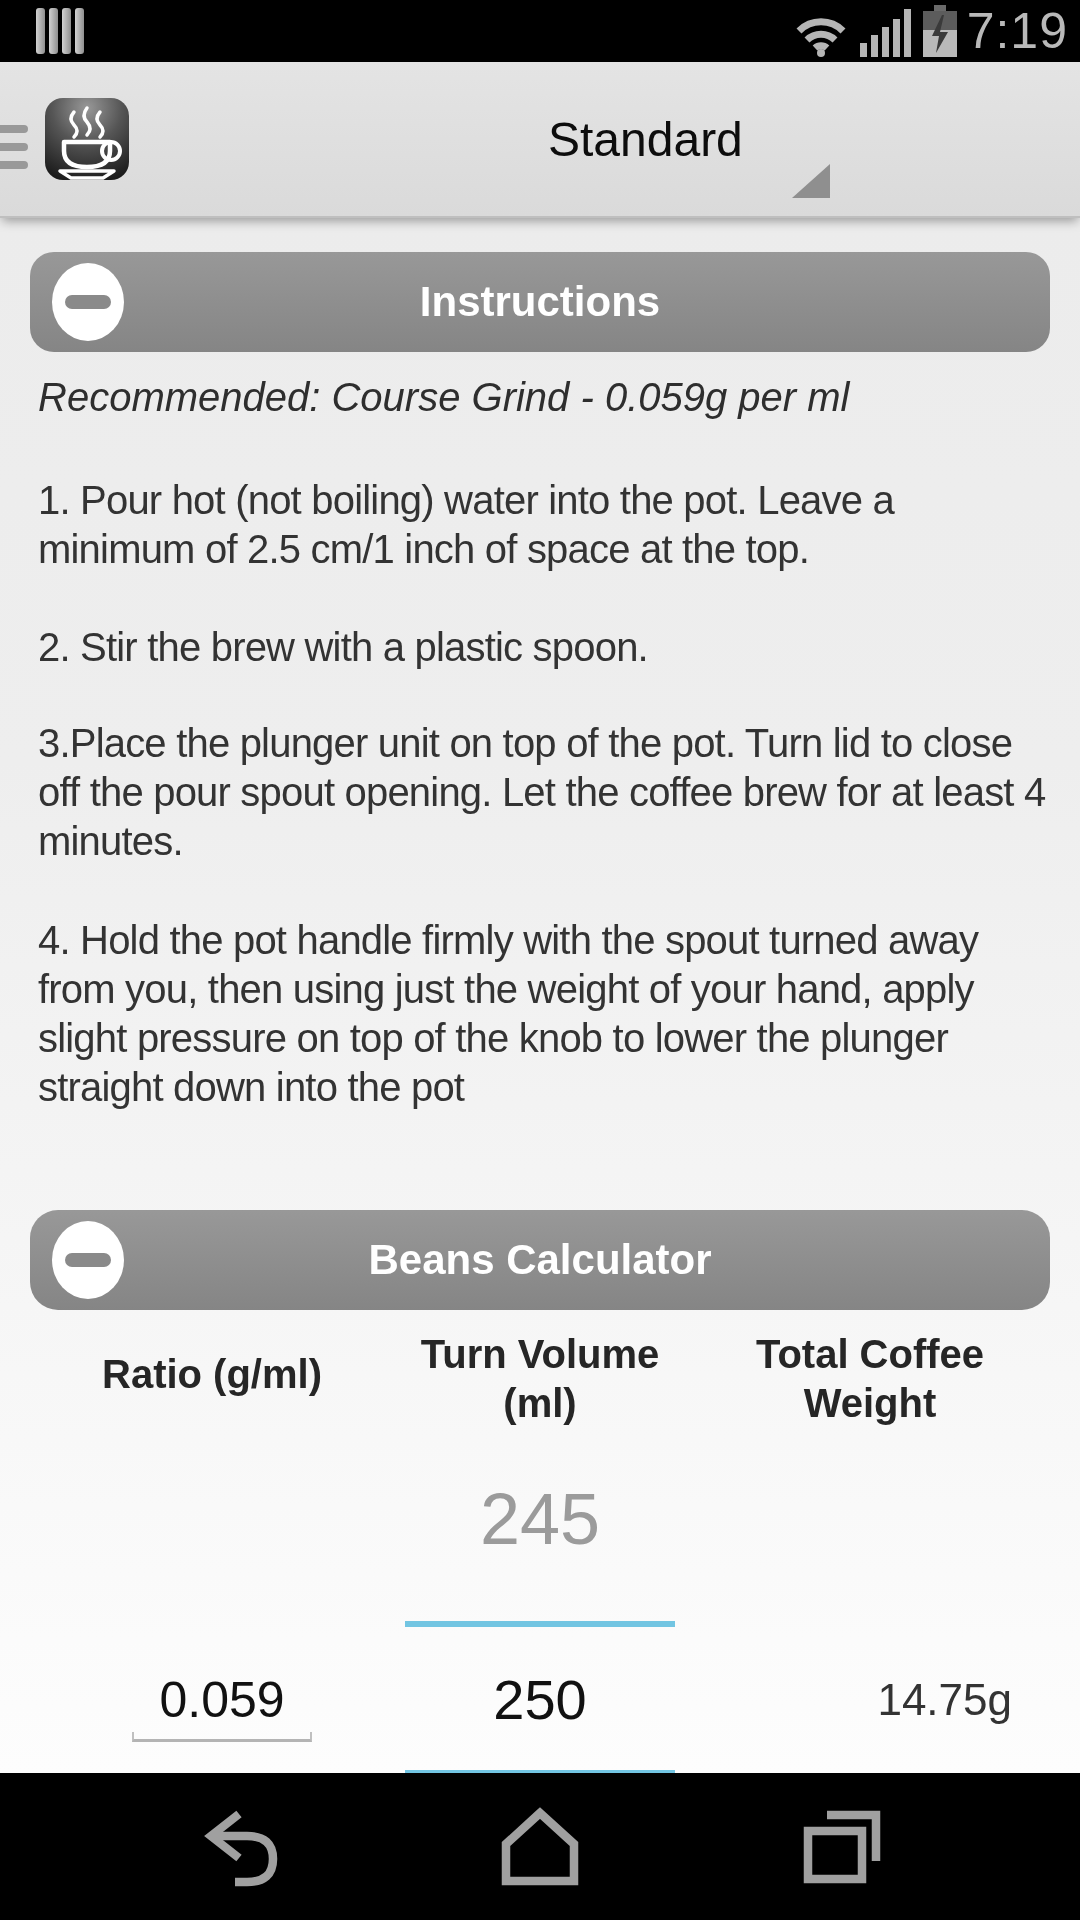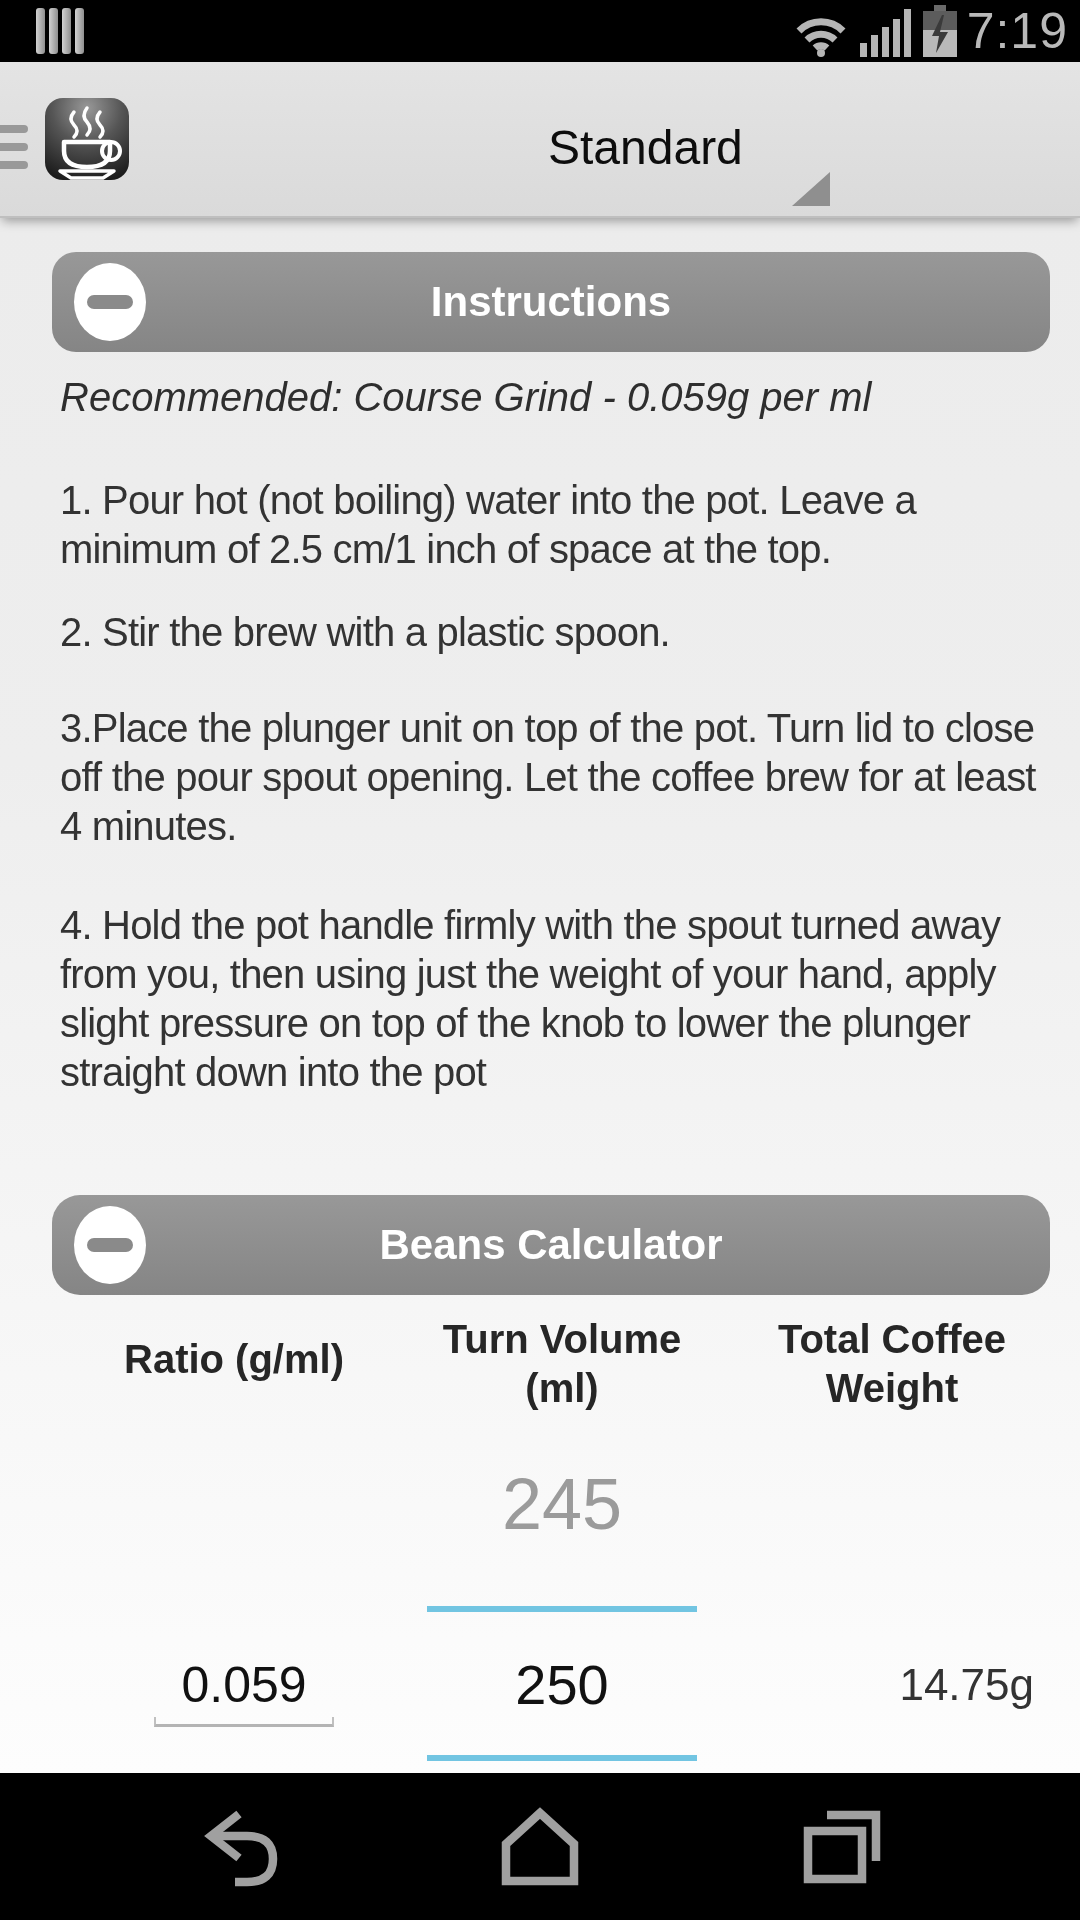--- a/index.html
+++ b/index.html
@@ -30,43 +30,43 @@
              position:relative; display:flex; align-items:center;
              border-bottom:2px solid #bfbfbf;
              box-shadow:0 5px 10px -2px rgba(0,0,0,.35); z-index:5; }
   .drawer-handle { position:absolute; left:0; top:63px; width:28px; }
   .drawer-handle i { display:block; width:28px; height:8px; margin-bottom:10px;
                      border-radius:0 4px 4px 0; background:#999; }
   .app-icon { margin-left:45px; width:84px; height:82px; border-radius:18px; flex:0 0 auto;
       background:radial-gradient(circle at 50% 12%, #989898, #555 42%, #1e1e1e 88%, #111);
       display:flex; align-items:center; justify-content:center; }
   .app-title { margin-left:18px; font-size:48px; color:#0d0d0d; white-space:nowrap; }
-  .recipe-spinner { position:absolute; left:548px; top:0; height:100%; width:284px;margin-top:8px; }
+  .recipe-spinner { position:absolute; left:548px; top:0; height:100%; width:284px; }
   .spinner-value { position:absolute; left:0; top:50%; transform:translateY(-50%);
                    font-size:48px; color:#0d0d0d; }
   .spinner-caret { position:absolute; right:2px; bottom:18px; width:0; height:0;
                    border-left:38px solid transparent; border-bottom:34px solid #8f8f8f; }
 
   
   .content { height:1555px; overflow:hidden; position:relative;
-     background:linear-gradient(180deg,#ececec 0%, #eeeeee 35%, #f6f6f6 70%, #fdfdfd 100%);padding-left:22px; }
+     background:linear-gradient(180deg,#ececec 0%, #eeeeee 35%, #f6f6f6 70%, #fdfdfd 100%); }
   .section-bar { margin:34px 30px 0; height:100px; border-radius:24px;
      background:linear-gradient(#989898,#858585); position:relative;
      display:flex; align-items:center; justify-content:center; }
   .section-bar.calc { margin-top:98px;border-radius:28px; }
   .collapse-btn { position:absolute; left:22px; top:11px; width:72px; height:78px;
      border-radius:50%; background:#fff; display:flex; align-items:center; justify-content:center; }
   .minus { width:46px; height:14px; border-radius:7px; background:#8a8a8a; }
   .section-title { color:#fff; font-size:42px; font-weight:bold; }
 
   .recommended { margin:20px 34px 0 38px; font-style:italic; font-size:40px;
                  line-height:50px; color:#2e2e2e; }
   .step { margin:0 30px 0 38px; font-size:40px; line-height:49px; color:#333;
           letter-spacing:-0.8px; }
-  .step.s1 { margin-top:54px; } .step.s2 { margin-top:34px; }
+  .step.s1 { margin-top:54px; } .step.s2 { margin-top:49px; }
   .step.s3 { margin-top:47px; } .step.s4 { margin-top:50px; }
 
   
   .calc-body { position:relative; height:483px; }
   .col-head { position:absolute; font-weight:bold; font-size:40px; line-height:49px;
               color:#262626; text-align:center; }
   .ch-ratio { left:30px; width:364px; top:40px; }
   .ch-water { left:390px; width:300px; top:20px; }
   .ch-total { left:700px; width:340px; top:20px; }
 

